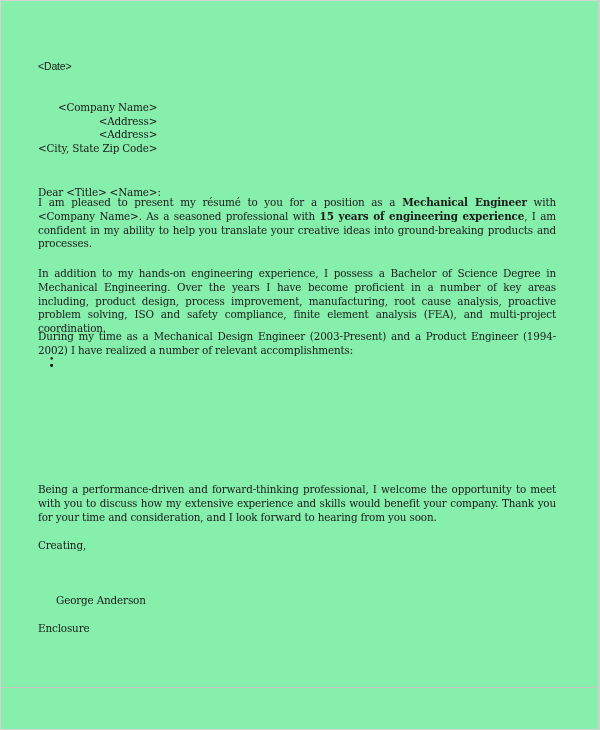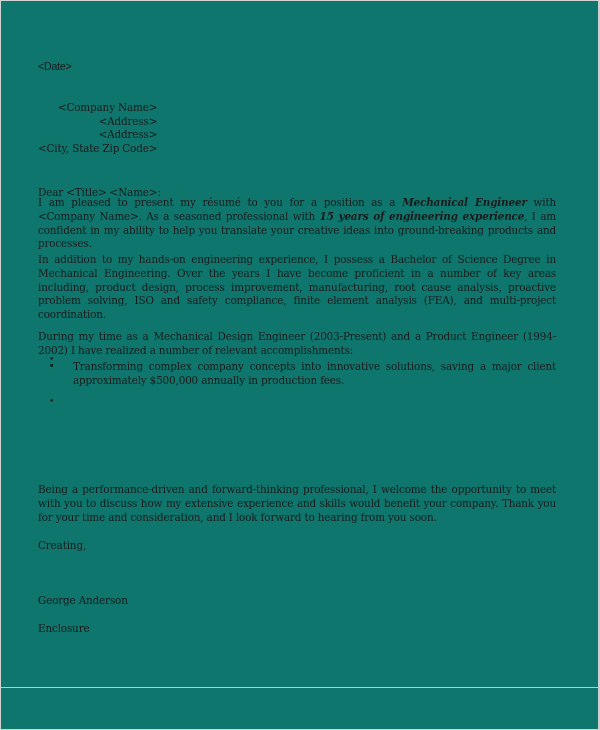--- a/index.html
+++ b/index.html
@@ -14,21 +14,21 @@
       overflow: hidden;
     }
     .page {
       position: absolute;
       left: 0;
       top: 0;
       width: 597px;
       height: 728px;
       border: 1px solid #d4d4d4;
       border-right: 2px solid #d0d0d0;
-      background: #0f766e;
+      background: #86efac;
       box-sizing: content-box;
     }
     .footer-divider {
       position: absolute;
       left: 0;
       top: 686px;
       width: 597px;
       height: 0;
       border-top: 1px solid #c9c6c2;
     }
@@ -62,21 +62,21 @@
       left: 0;
       white-space: nowrap;
     }
     .para {
       position: absolute;
       left: 0;
       width: 518px;
       text-align: justify;
     }
     .p1 { top: 195px; }
-    .p2 { top: 252px; }
+    .p2 { top: 266px; }
     .p3 { top: 329px; }
     .p4 { top: 482px; }
     .bullets {
       position: absolute;
       top: 352px;
       left: 0;
       width: 518px;
       margin: 0;
       padding: 0;
       list-style: none;
@@ -94,28 +94,28 @@
       font-size: 9px;
     }
     .closing {
       position: absolute;
       top: 538px;
       left: 0;
     }
     .signer {
       position: absolute;
       top: 593px;
-      left: 0;
+      left: 18px;
     }
     .enclosure {
       position: absolute;
       top: 621px;
       left: 0;
     }
-    b { font-weight: bold; font-style: italic; }
+    b { font-weight: bold; }
   </style>
 </head>
 <body>
 
 <div class="page">
   <div class="content">
 
     <div class="date">&lt;Date&gt;</div>
 
     <div class="address-block">
@@ -130,21 +130,21 @@
     <div class="para p1"><span>I am pleased to present my résumé to you for a position as a </span><b>Mechanical Engineer</b><span> with &lt;Company Name&gt;. As a seasoned professional with </span><b>15 years of engineering experience</b><span>, I am confident in my ability to help you translate your creative ideas into ground-breaking products and processes.</span></div>
 
     <div class="para p2">In addition to my hands-on engineering experience, I possess a Bachelor of Science Degree in Mechanical Engineering. Over the years I have become proficient in a number of key areas including, product design, process improvement, manufacturing, root cause analysis, proactive problem solving, ISO and safety compliance, finite element analysis (FEA), and multi-project coordination.</div>
 
     <div class="para p3">During my time as a Mechanical Design Engineer (2003-Present) and a Product Engineer (1994-2002) I have realized a number of relevant accomplishments:</div>
 
     <ul class="bullets">
       <li><span class="bullet">•</span></li>
       <li><span class="bullet">•</span></li>
       <li><span class="bullet">•</span></li>
-      <li><span class="bullet">•</span><span>Transforming complex company concepts into innovative solutions, saving a major client approximately $500,000 annually in production fees.</span></li>
+      <li><span class="bullet">•</span></li>
       <li><span class="bullet">•</span></li>
     </ul>
 
     <div class="para p4">Being a performance-driven and forward-thinking professional, I welcome the opportunity to meet with you to discuss how my extensive experience and skills would benefit your company. Thank you for your time and consideration, and I look forward to hearing from you soon.</div>
 
     <div class="closing">Creating,</div>
 
     <div class="signer">George Anderson</div>
 
     <div class="enclosure">Enclosure</div>

